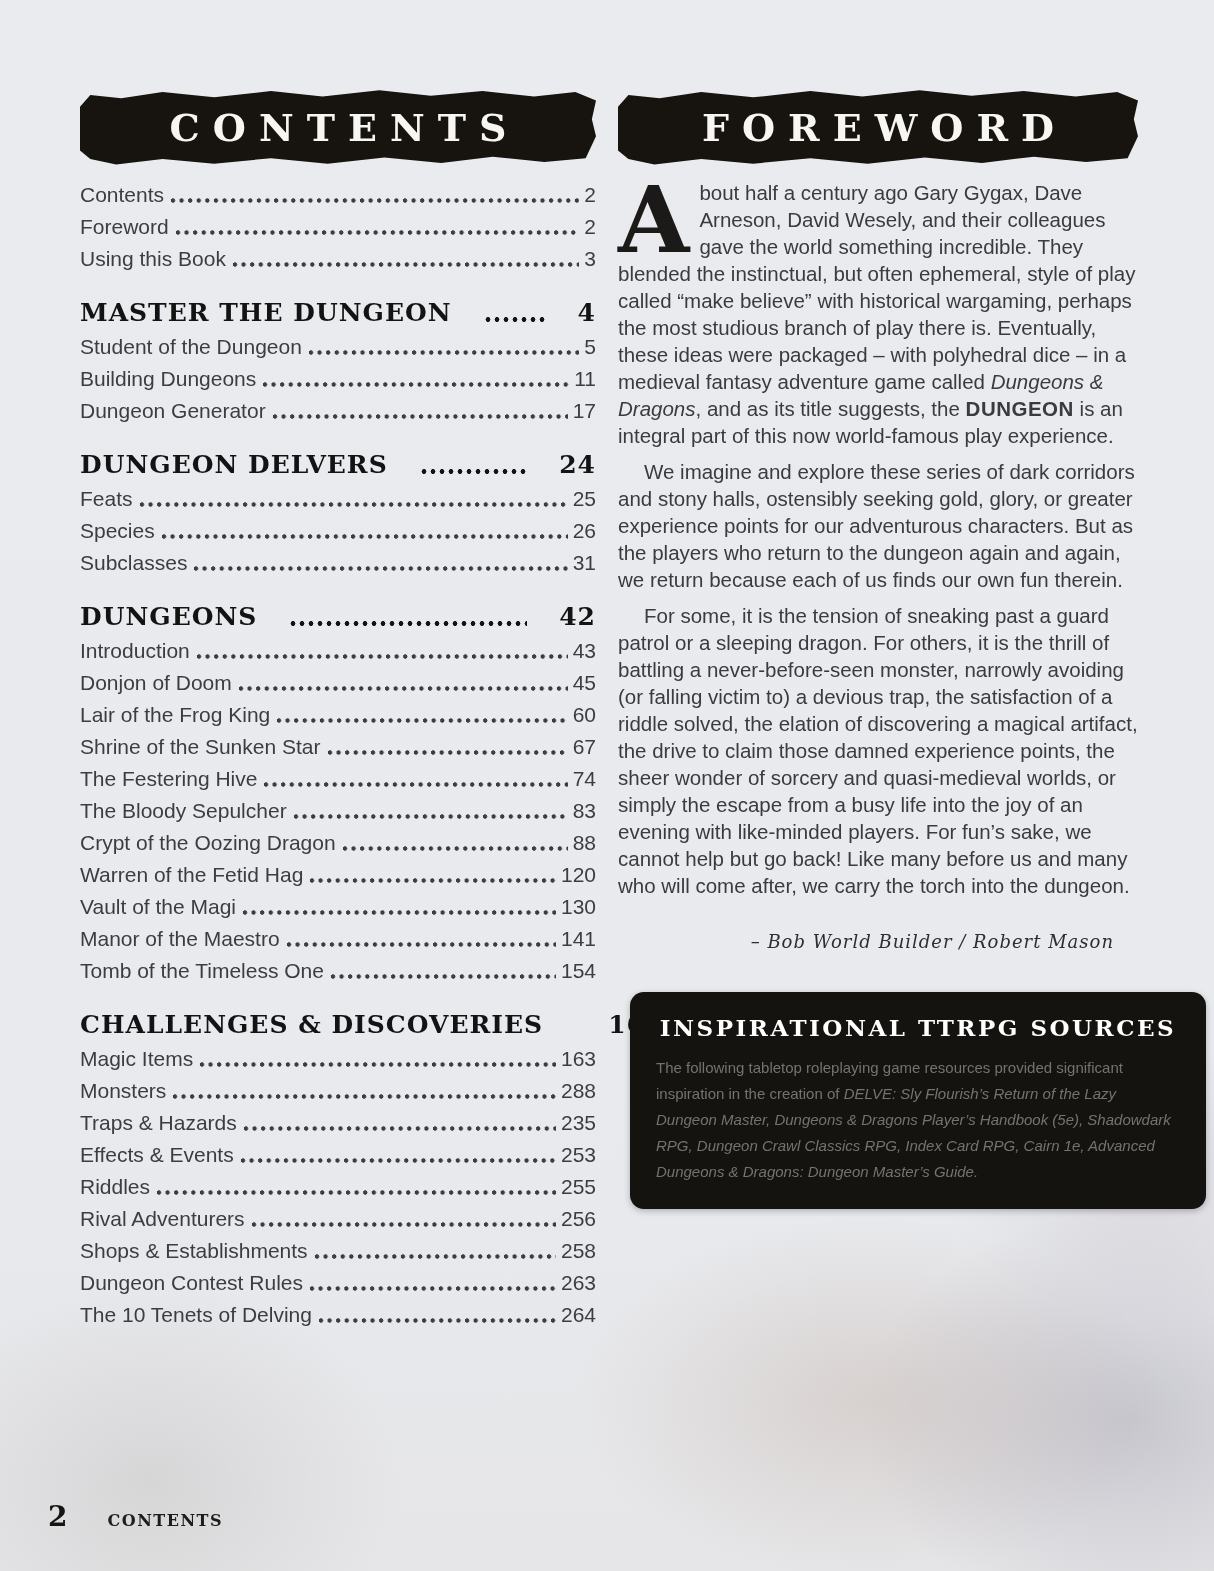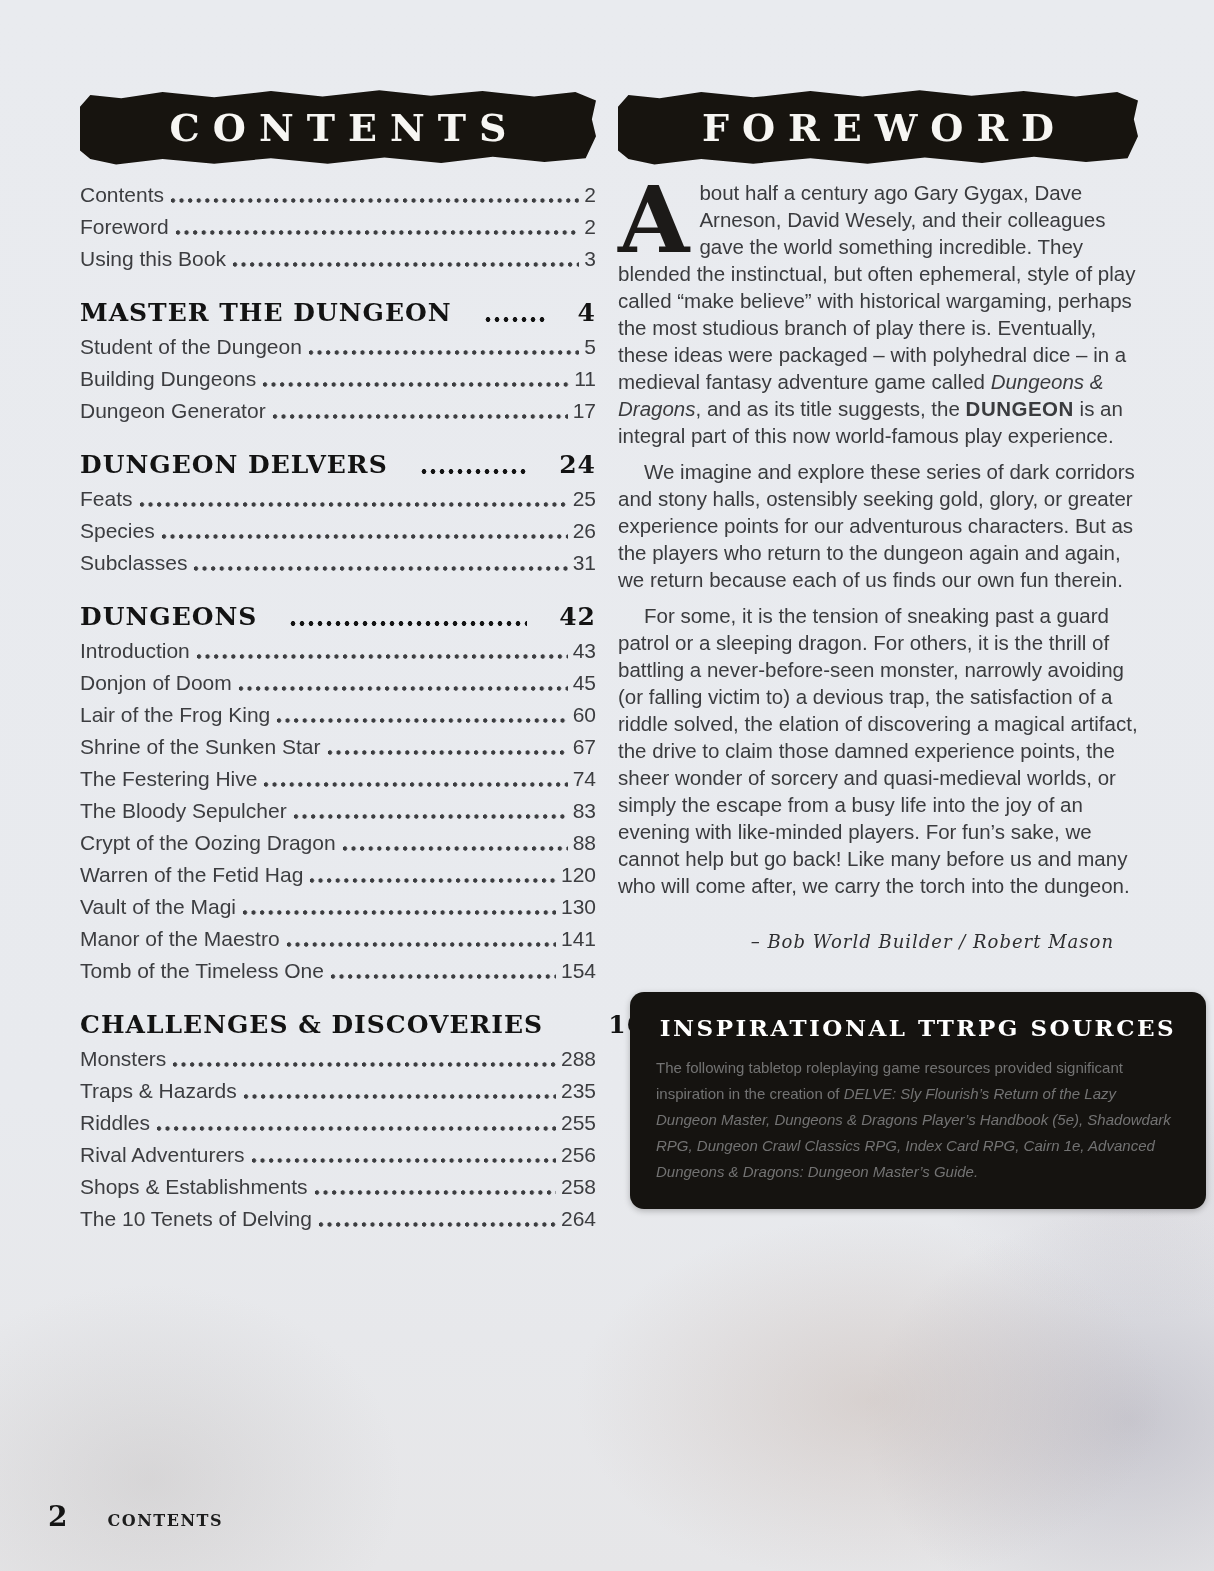--- a/index.html
+++ b/index.html
@@ -261,43 +261,58 @@
           <span class="toc-label">Tomb of the Timeless One</span>
           <span class="leader"></span>
           <span class="toc-page">154</span>
         </div>
         <div class="toc-row toc-header">
           <span class="toc-label">CHALLENGES &amp; DISCOVERIES</span>
           <span class="leader"></span>
           <span class="toc-page">162</span>
         </div>
         <div class="toc-row">
+          <span class="toc-label">Magic Items</span>
+          <span class="leader"></span>
+          <span class="toc-page">163</span>
+        </div>
+        <div class="toc-row">
           <span class="toc-label">Monsters</span>
           <span class="leader"></span>
           <span class="toc-page">288</span>
         </div>
         <div class="toc-row">
           <span class="toc-label">Traps &amp; Hazards</span>
           <span class="leader"></span>
           <span class="toc-page">235</span>
         </div>
         <div class="toc-row">
+          <span class="toc-label">Effects &amp; Events</span>
+          <span class="leader"></span>
+          <span class="toc-page">253</span>
+        </div>
+        <div class="toc-row">
           <span class="toc-label">Riddles</span>
           <span class="leader"></span>
           <span class="toc-page">255</span>
         </div>
         <div class="toc-row">
           <span class="toc-label">Rival Adventurers</span>
           <span class="leader"></span>
           <span class="toc-page">256</span>
         </div>
         <div class="toc-row">
           <span class="toc-label">Shops &amp; Establishments</span>
           <span class="leader"></span>
           <span class="toc-page">258</span>
+        </div>
+        <div class="toc-row">
+          <span class="toc-label">Dungeon Contest Rules</span>
+          <span class="leader"></span>
+          <span class="toc-page">263</span>
         </div>
         <div class="toc-row">
           <span class="toc-label">The 10 Tenets of Delving</span>
           <span class="leader"></span>
           <span class="toc-page">264</span>
         </div>
       </div>
   </div>
 
   <div class="col-right">

